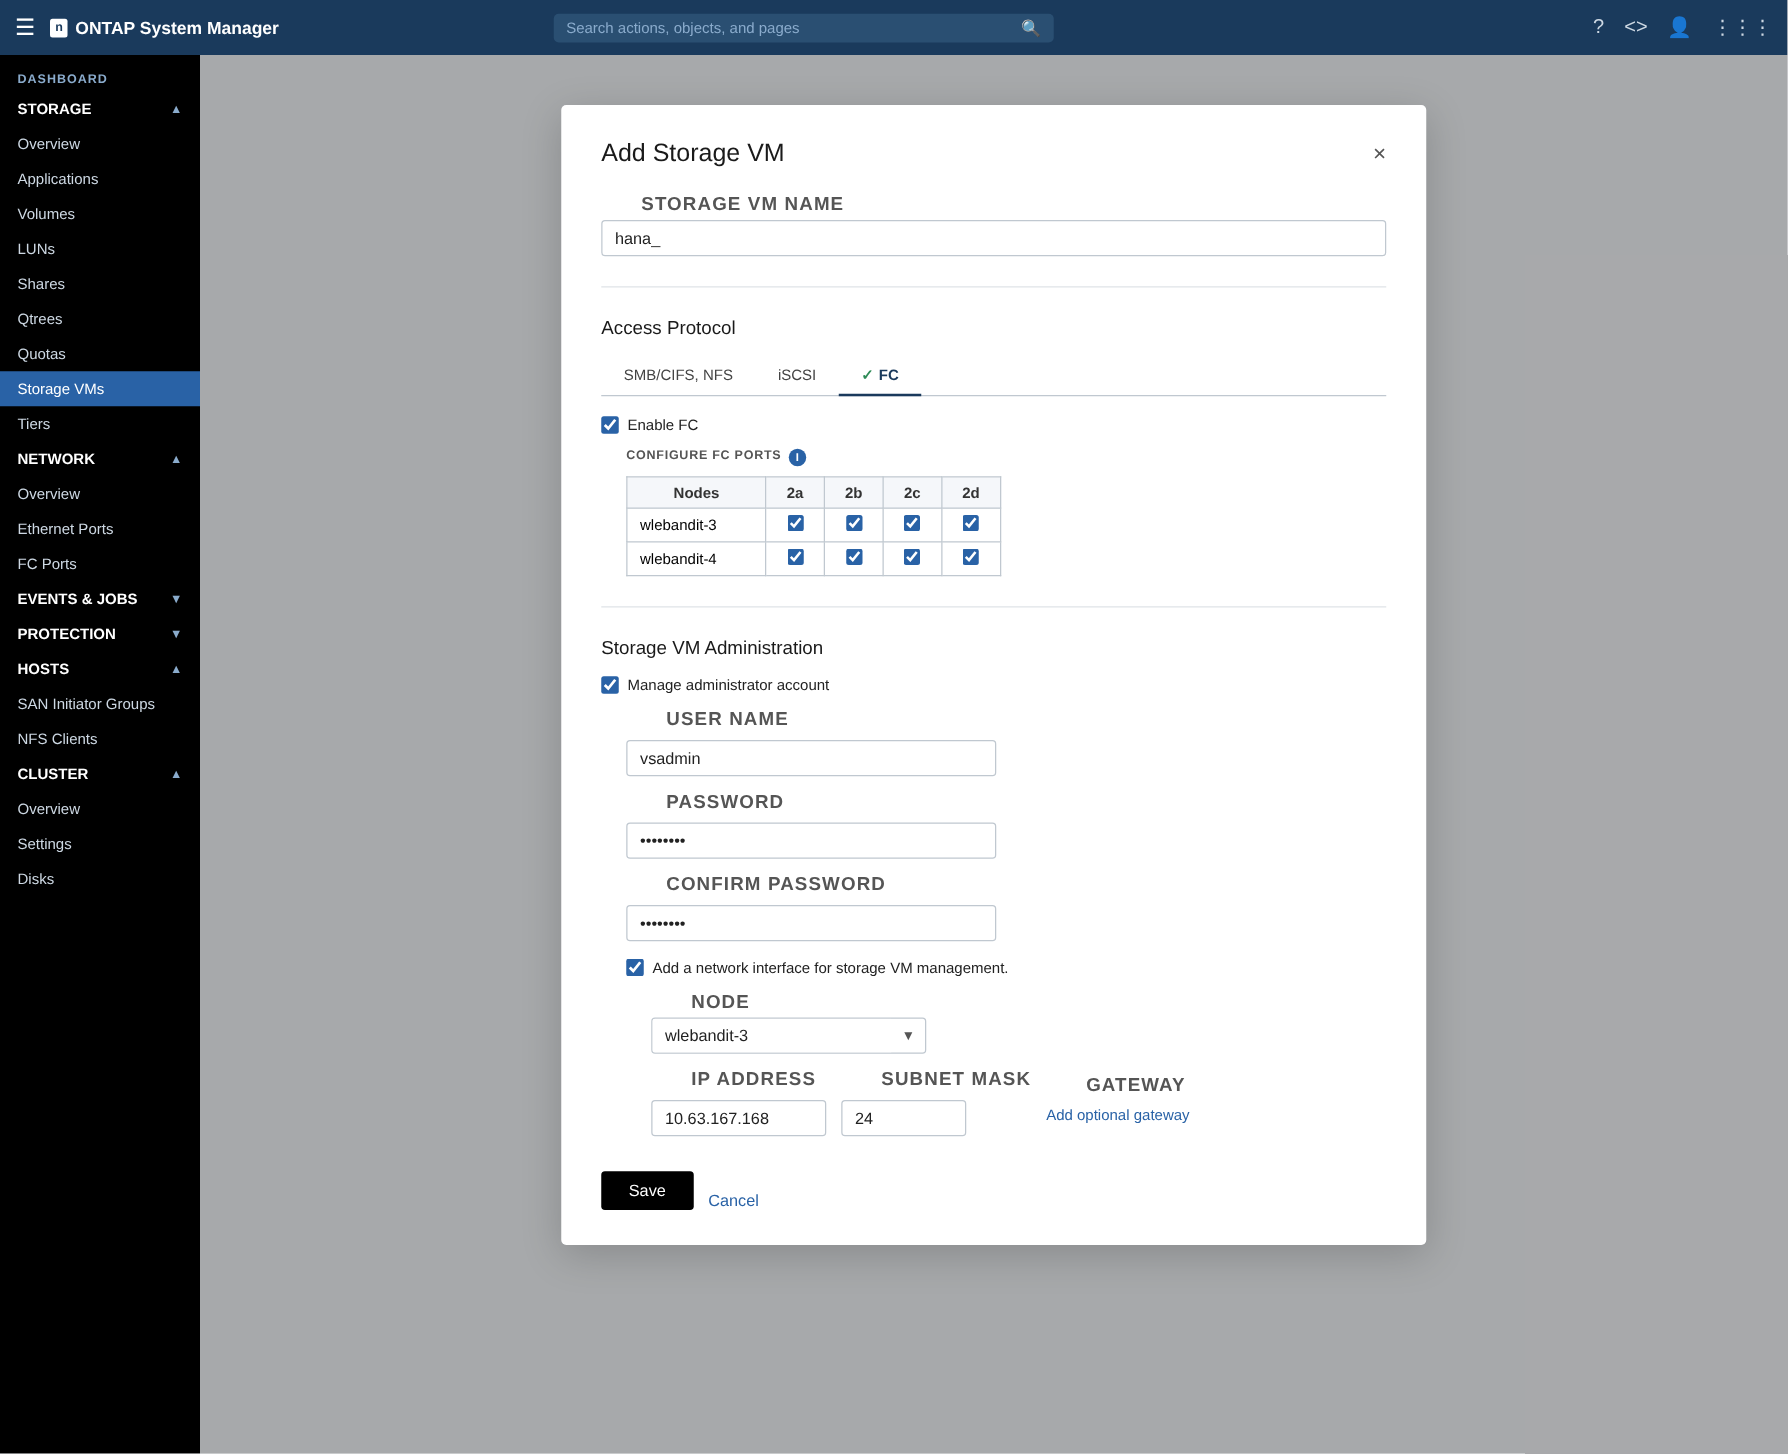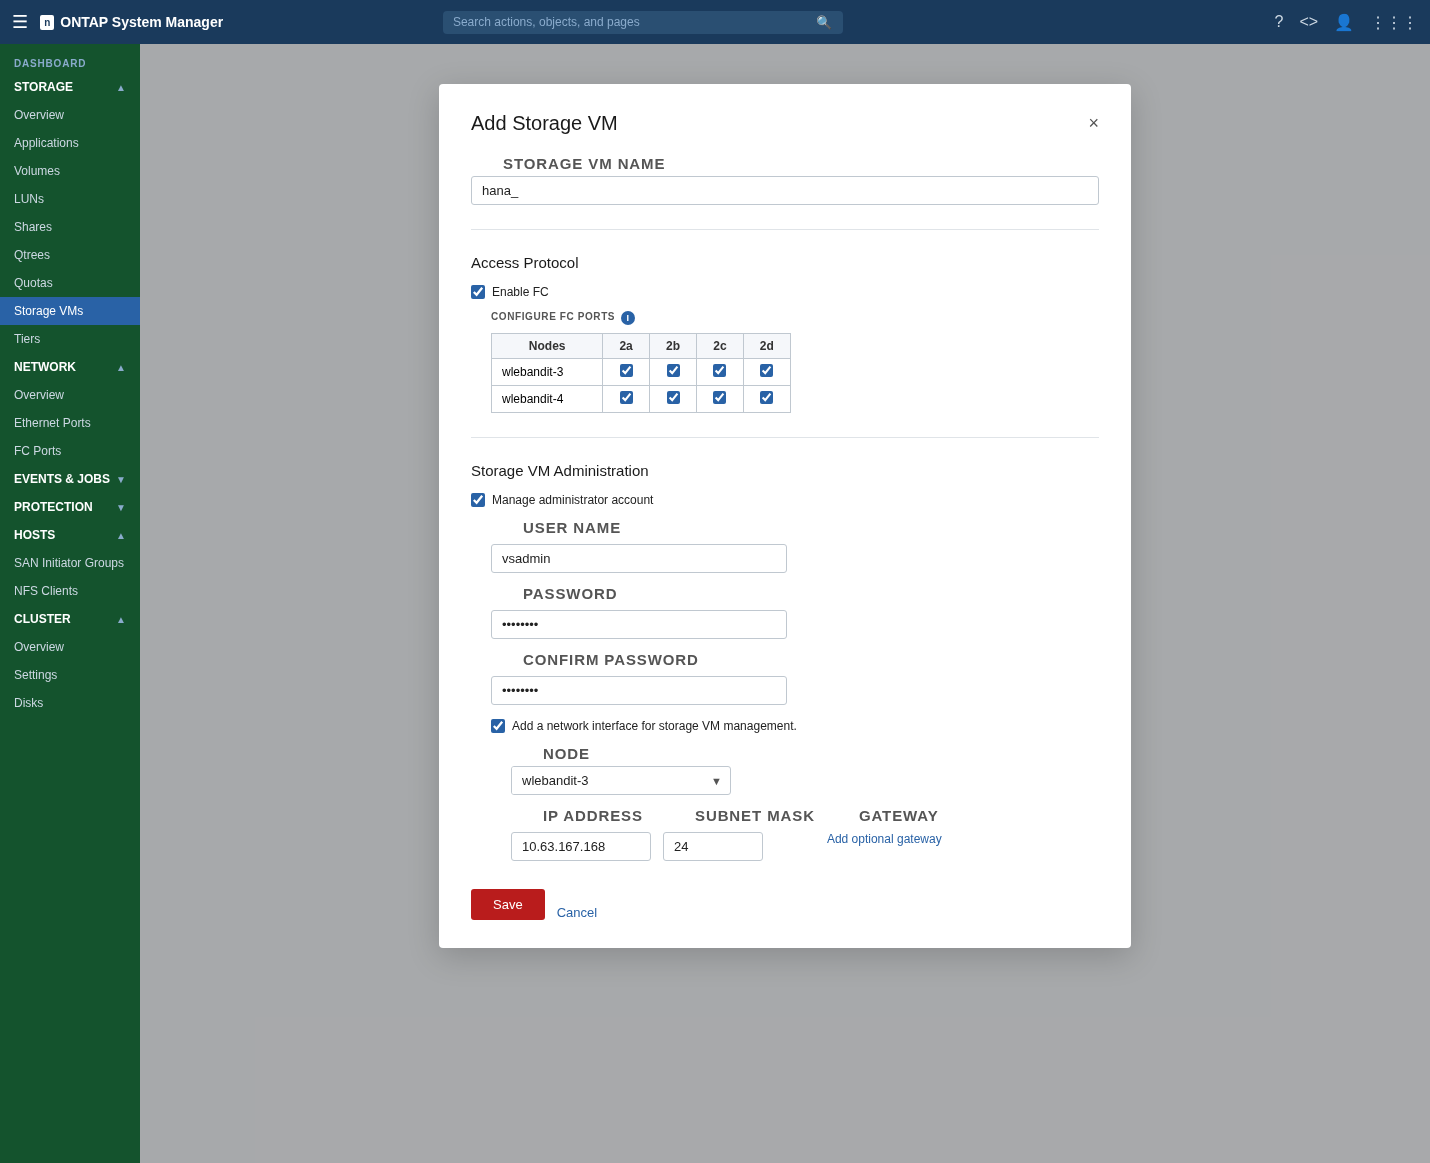--- a/index.html
+++ b/index.html
@@ -39,22 +39,22 @@
     }
     .topnav-search input::placeholder { color: #8aabcc; }
     .topnav-right { margin-left: auto; display: flex; align-items: center; gap: 16px; }
     .topnav-icon { color: #cdd8e3; font-size: 16px; cursor: pointer; }
 
     
     .layout { display: flex; flex: 1; overflow: hidden; }
 
     
     .sidebar {
-      background: #14532d;
-      width: 140px;
+      background: #000000;
+      width: 160px;
       flex-shrink: 0;
       overflow-y: auto;
       padding-bottom: 20px;
     }
     .sidebar-section-label {
       color: #8aabcc;
       font-size: 10px;
       font-weight: 700;
       letter-spacing: 0.08em;
       padding: 14px 14px 4px;
@@ -226,30 +226,30 @@
       appearance: none;
     }
     .node-dropdown-arrow {
       padding: 0 8px;
       color: #555;
       font-size: 11px;
       pointer-events: none;
     }
 
     
-    .network-row { display: flex; gap: 12px; align-items: flex-start; margin-top: 12px; }
+    .network-row { display: flex; gap: 12px; align-items: center; margin-top: 12px; }
     .network-field { display: flex; flex-direction: column; gap: 4px; }
     .network-field .form-input { width: 140px; }
     .network-field.subnet .form-input { width: 100px; }
     .gateway-link { font-size: 12px; color: #2962a6; cursor: pointer; text-decoration: none; padding-bottom: 6px; }
 
     
     .modal-footer { display: flex; gap: 12px; margin-top: 28px; align-items: center; }
     .btn-primary {
-      background: #b91c1c;
+      background: #000000;
       color: #fff;
       border: none;
       border-radius: 3px;
       padding: 8px 22px;
       font-size: 13px;
       cursor: pointer;
       font-weight: 500;
     }
     .btn-link {
       background: none;
@@ -385,20 +385,31 @@
         <div style="margin-bottom:16px;">
           <div class="form-label">STORAGE VM NAME</div>
           <input class="form-input" type="text" value="hana_" style="">
         </div>
 
         <hr class="section-divider">
 
         <div>
           <div class="section-title">Access Protocol</div>
 
+          <div class="tabs">
+            <div class="tab">
+              <span>SMB/CIFS, NFS</span>
+            </div>
+            <div class="tab">
+              <span>iSCSI</span>
+            </div>
+            <div class="tab active">
+              <span class="tab-icon">✓</span><span>FC</span>
+            </div>
+          </div>
 
           <div class="checkbox-row">
             <input type="checkbox" id="enableFC" checked="" style="">
             <label for="enableFC">Enable FC</label>
           </div>
 
           <div style="padding-left: 20px;">
             <div class="fc-ports-label">
               <span>CONFIGURE FC PORTS</span>
               <span class="info-icon">i</span>

